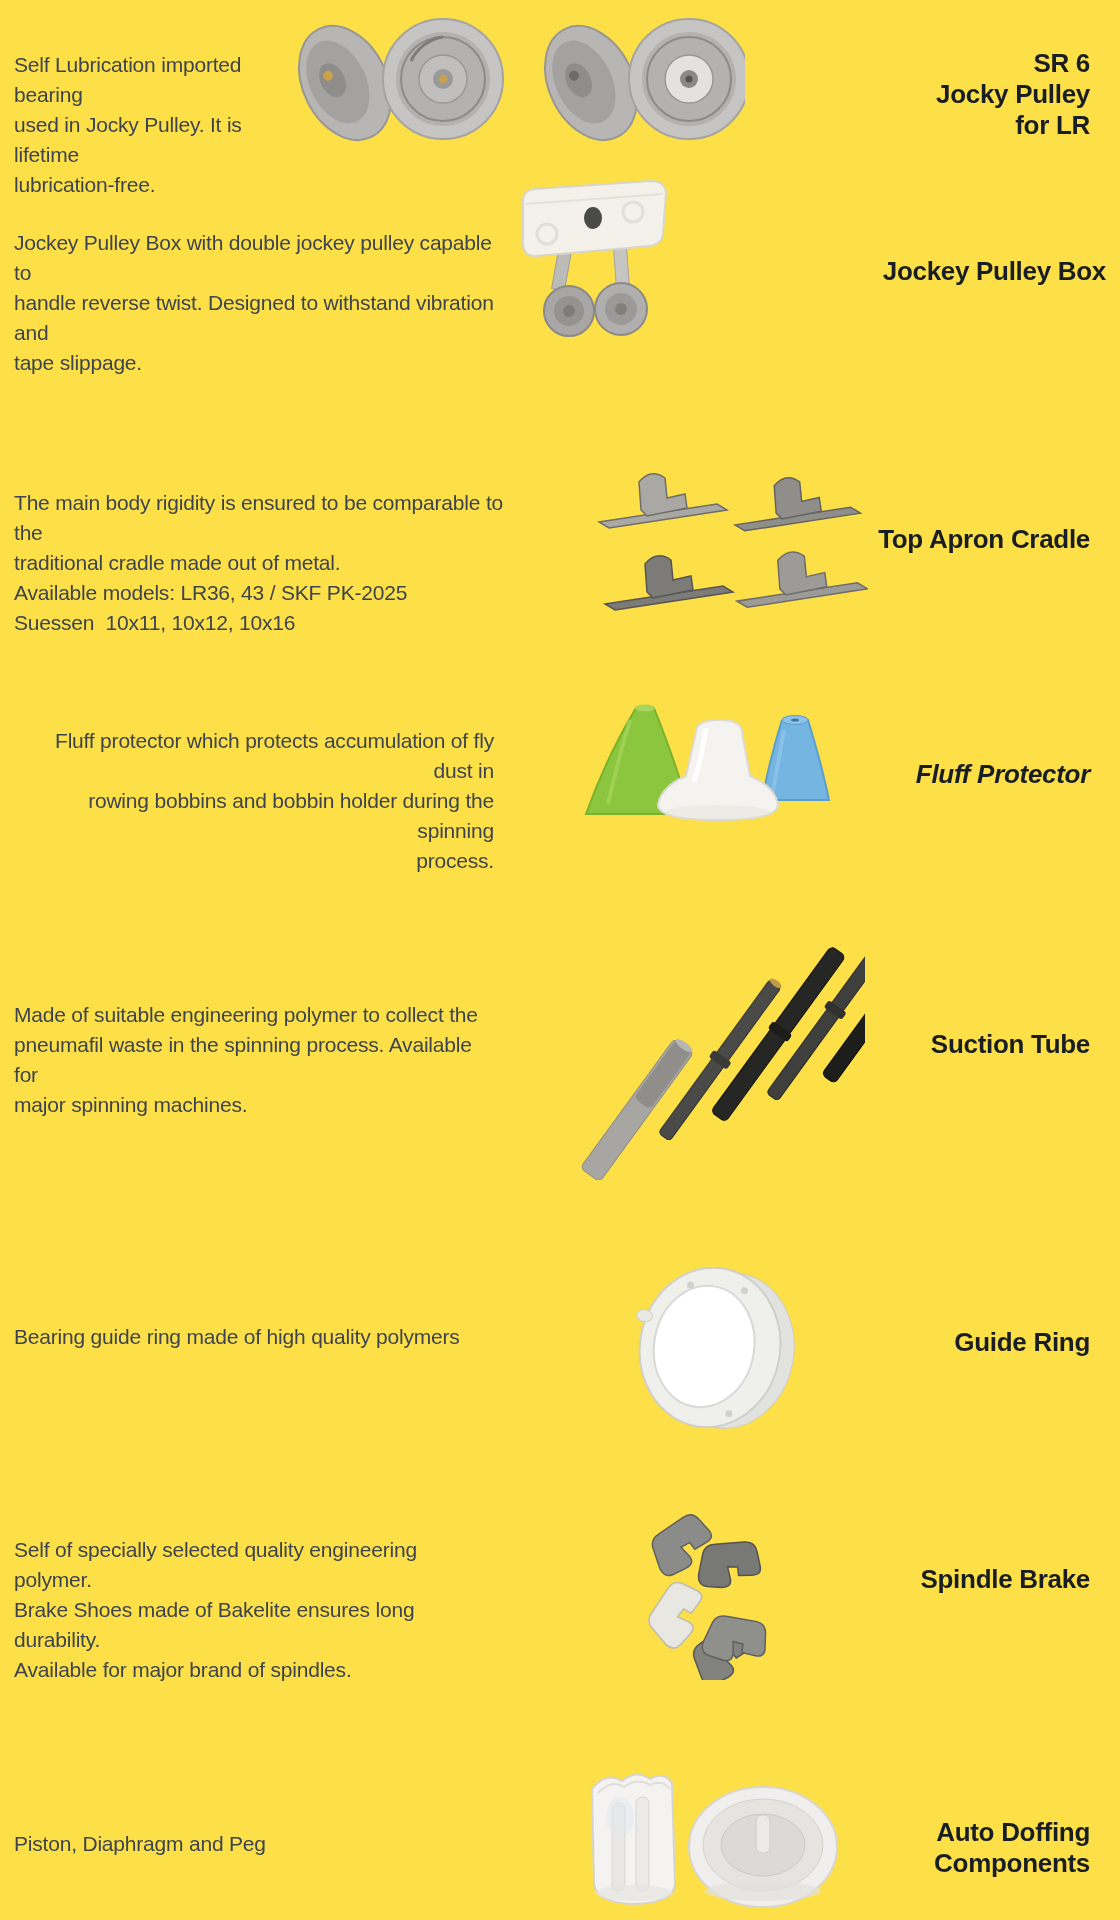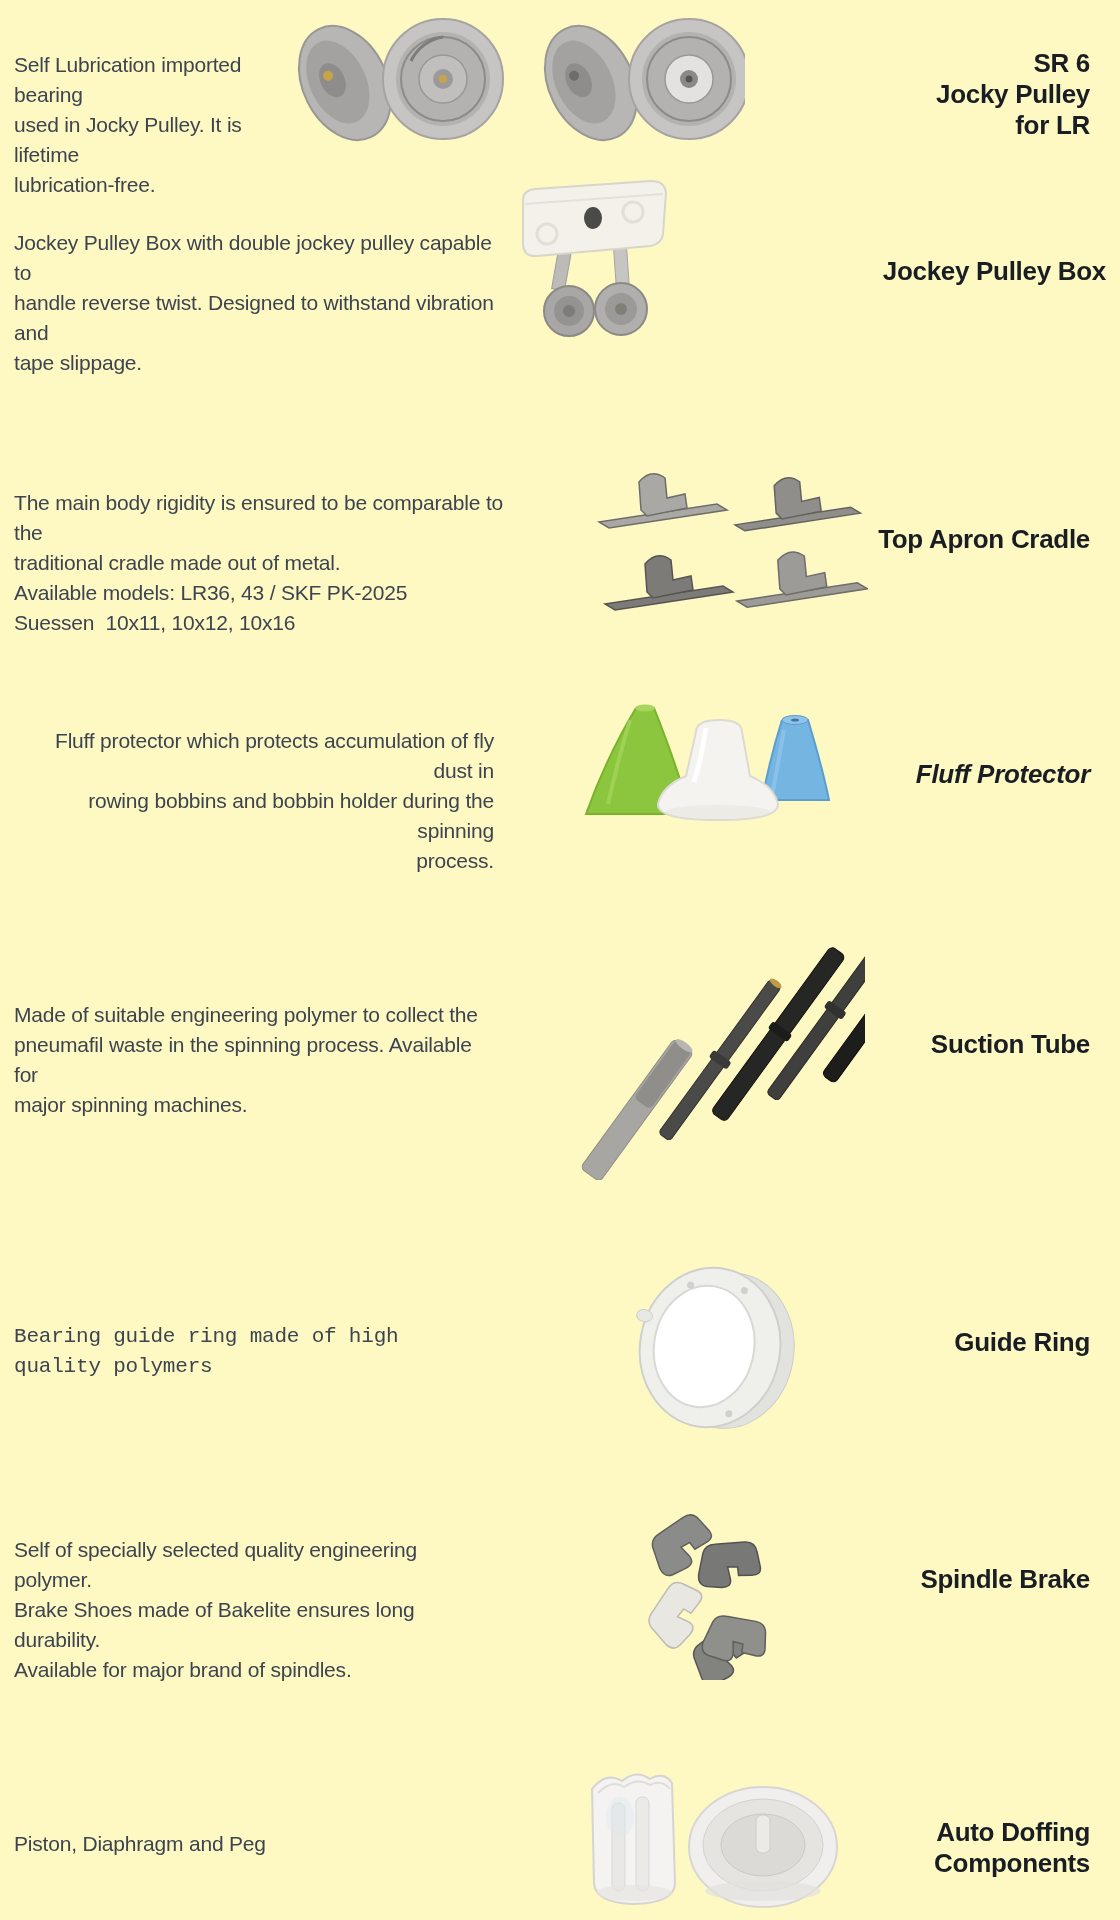--- a/index.html
+++ b/index.html
@@ -1,19 +1,19 @@
 <!DOCTYPE html>
 <html><head>
 <meta charset="utf-8">
 <style>
   html,body{margin:0;padding:0;background:#ffffff;}
   .page{
     position:relative;
     width:1120px;height:1920px;
-    background:#fef9c3;
+    background:#fde047;
     overflow:hidden;
     font-family:"Liberation Sans", sans-serif;
   }
   .desc{
     position:absolute;
     color:#3d4450;
     font-size:21px;
     line-height:30px;
     letter-spacing:-0.2px;
     white-space:pre-wrap;
@@ -46,21 +46,21 @@
   .r3-title{right:30px;top:524px;}
   
   .r4-desc{left:14px;top:726px;width:480px;text-align:right;}
   .r4-art{left:578px;top:700px;}
   .r4-title{right:30px;top:759px;font-style:italic;}
   
   .r5-desc{left:14px;top:1000px;width:470px;}
   .r5-art{left:560px;top:885px;}
   .r5-title{right:30px;top:1029px;}
   
-  .r6-desc{left:14px;top:1322px;width:470px;font-family:Liberation Mono, monospace;}
+  .r6-desc{left:14px;top:1322px;width:470px;}
   .r6-art{left:628px;top:1262px;}
   .r6-title{right:30px;top:1327px;}
   
   .r7-desc{left:14px;top:1535px;width:480px;}
   .r7-art{left:628px;top:1492px;}
   .r7-title{right:30px;top:1564px;}
   
   .r8-desc{left:14px;top:1829px;width:420px;}
   .r8-art{left:578px;top:1763px;}
   .r8-title{right:30px;top:1803px;margin-top:14px;}

